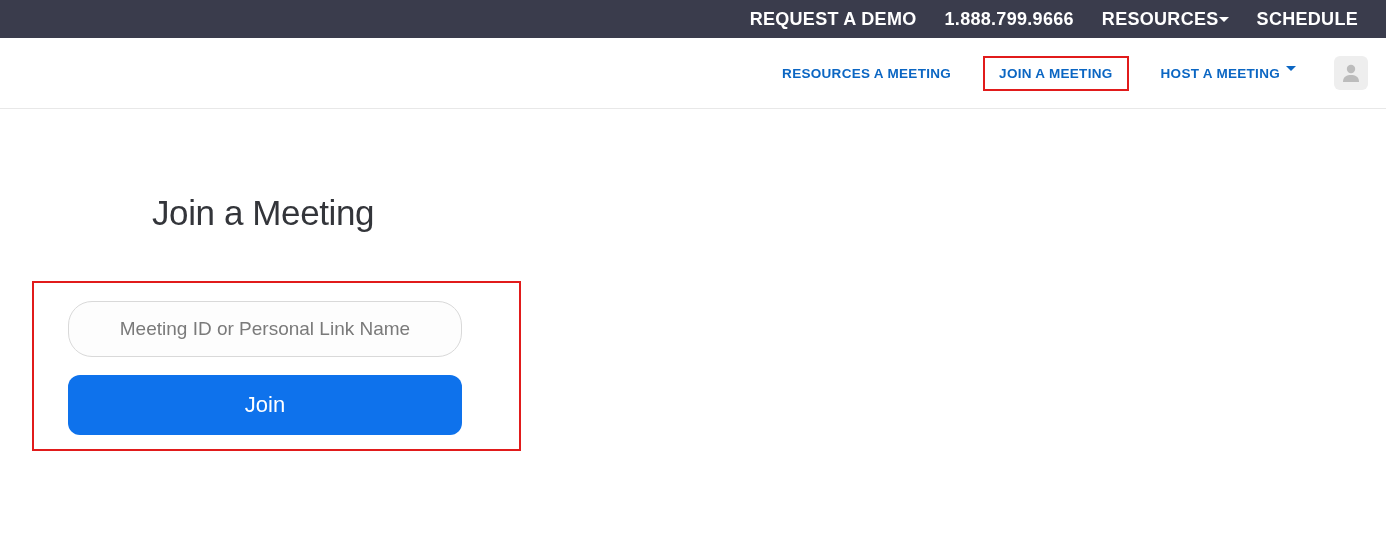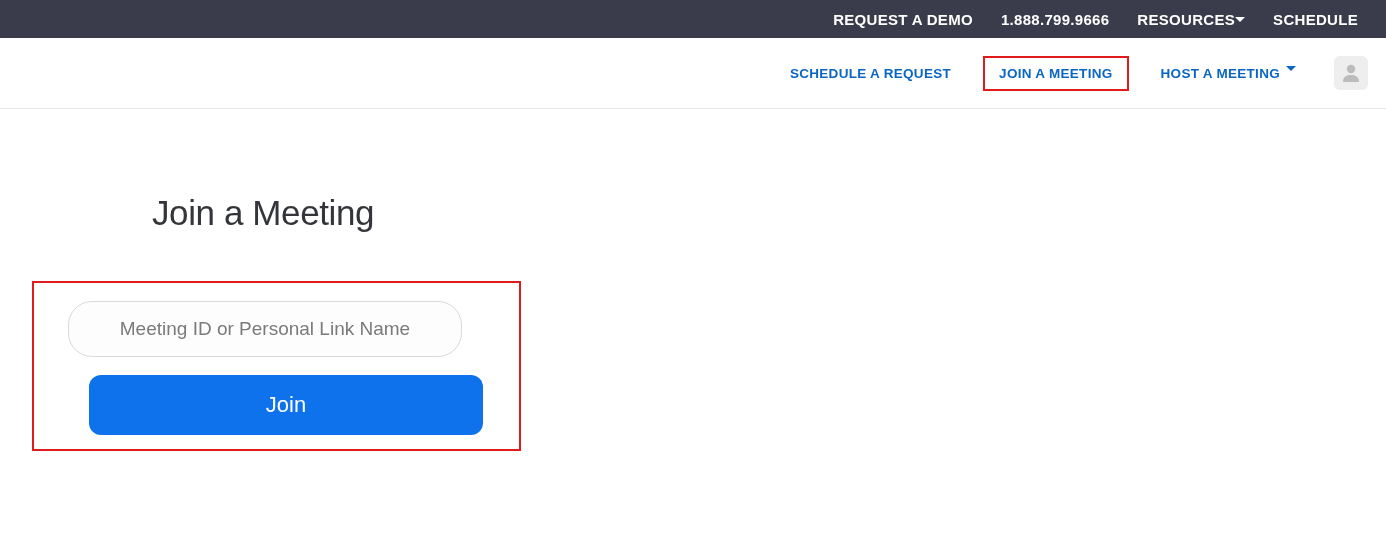--- a/index.html
+++ b/index.html
@@ -16,21 +16,21 @@
       background: #3a3c4c;
       height: 38px;
       display: flex;
       justify-content: flex-end;
       align-items: center;
       padding-right: 28px;
       gap: 28px;
     }
     .topbar-link {
       color: #fff;
-      font-size: 15px;
+      font-size: 18px;
       font-weight: 600;
       letter-spacing: 0.3px;
       cursor: pointer;
     }
     .topbar-item {
       display: flex;
       align-items: center;
     }
     .caret-down {
       display: inline-block;
@@ -124,21 +124,20 @@
       width: 394px;
       height: 60px;
       background: #0e72ec;
       color: #fff;
       border: none;
       border-radius: 12px;
       font-size: 22px;
       font-weight: 400;
       margin-top: 18px;
       cursor: pointer;
-      margin-left: 21px;
     }
     .room-link {
       color: #0b66c3;
       font-size: 15px;
       display: inline-block;
       margin-top: 72px;
       margin-left: -45px;
       cursor: pointer;
     }
   </style>
@@ -149,21 +148,21 @@
   <span class="topbar-link">REQUEST A DEMO</span>
   <span class="topbar-link">1.888.799.9666</span>
   <span class="topbar-item">
     <span class="topbar-link">RESOURCES</span>
     <span class="caret-down"></span>
   </span>
   <span class="topbar-link">SCHEDULE</span>
 </div>
 
 <div class="mainbar">
-  <span class="mainbar-link">SCHEDULE A REQUEST</span>
+  <span class="mainbar-link">RESOURCES A MEETING</span>
   <span class="mainbar-link highlighted-nav">JOIN A MEETING</span>
   <span class="mainbar-item mainbar-link">
     <span>HOST A MEETING</span>
     <span class="caret-down-blue"></span>
   </span>
   <div class="avatar">
     <svg viewBox="0 0 24 24">
       <circle cx="12" cy="8" r="4.2"></circle>
       <path d="M4 21 C4 15.5 8 14 12 14 C16 14 20 15.5 20 21 Z"></path>
     </svg>

